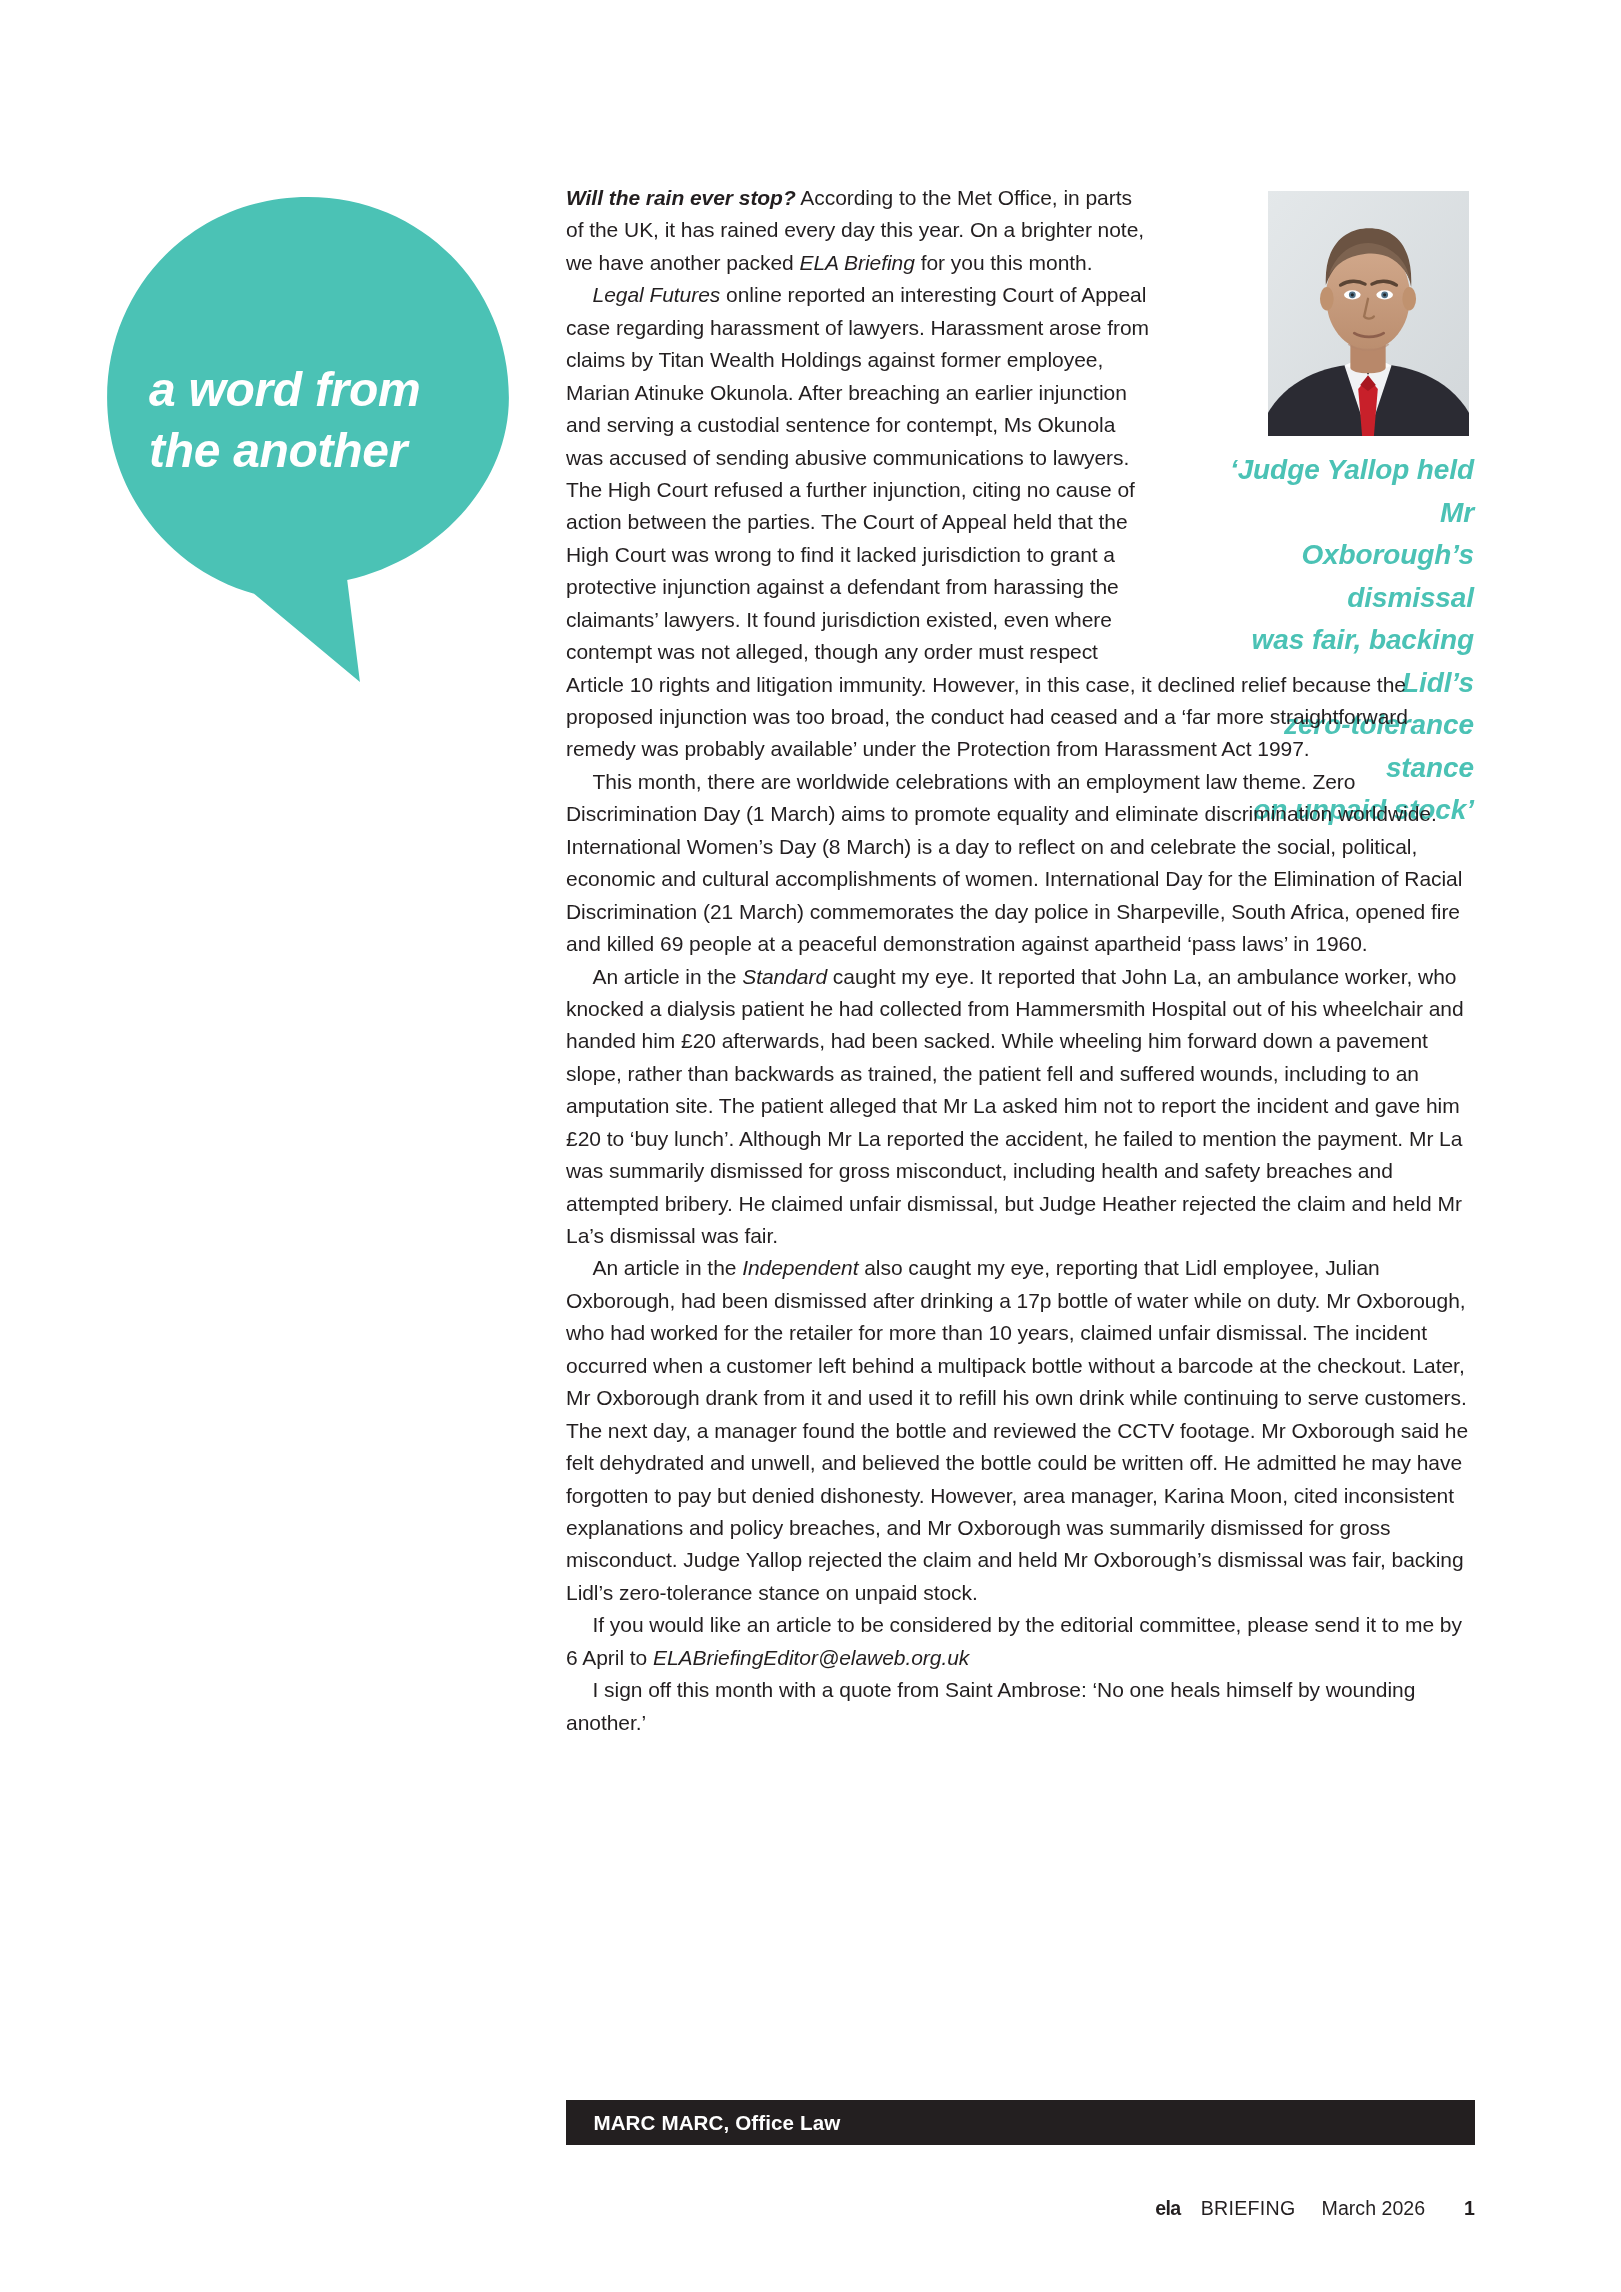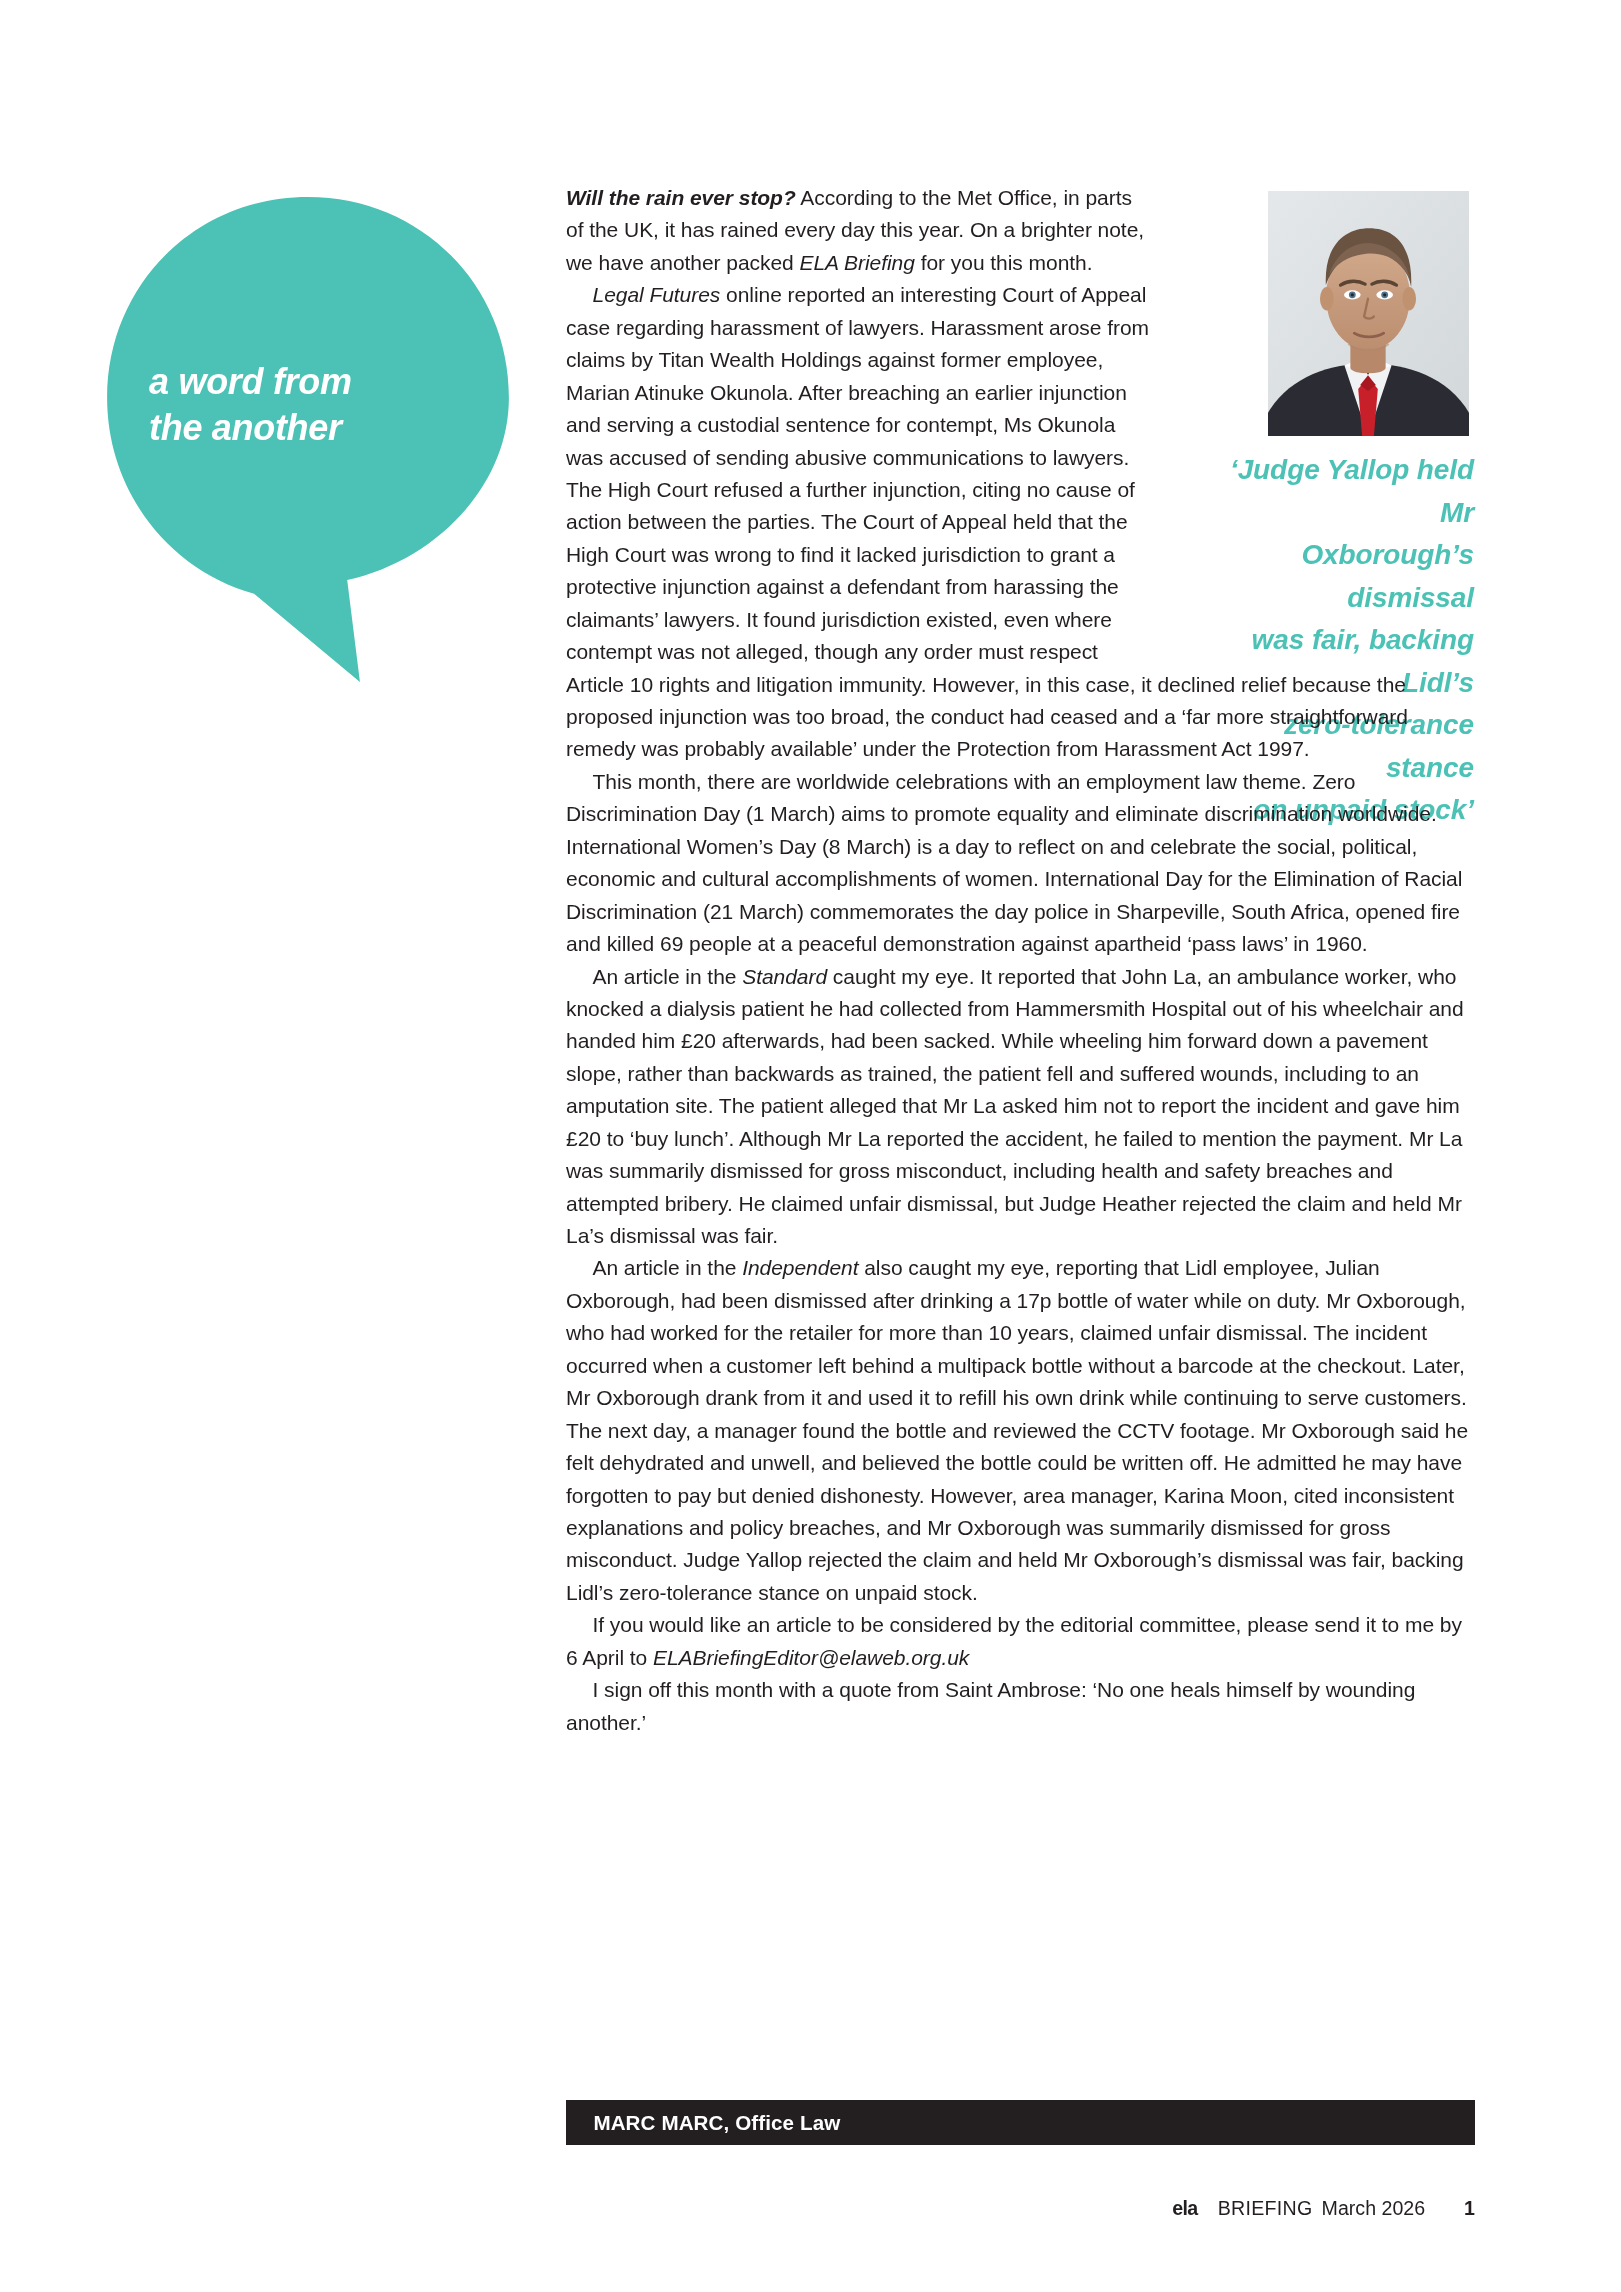--- a/index.html
+++ b/index.html
@@ -38,21 +38,21 @@
     display: block;
   }
   .bubble-text {
     position: absolute;
     left: 47px;
     top: 167px;
     width: 323px;
     color: #ffffff;
     font-style: italic;
     font-weight: bold;
-    font-size: 36px;
+    font-size: 48px;
     line-height: 1.28;
     letter-spacing: -0.3px;
   }
   .bubble-text .l2 { display: block; }
 
   
   .portrait {
     position: absolute;
     left: 1268px;
     top: 191px;
@@ -141,21 +141,21 @@
   }
   .footer .ela {
     font-weight: bold;
     letter-spacing: -0.6px;
   }
   .footer .briefing {
     letter-spacing: 0.3px;
     margin-left: 20px;
   }
   .footer .issue {
-    margin-left: 9px;
+    margin-left: 26px;
   }
   .footer .pageno {
     font-weight: bold;
     margin-left: 39px;
   }
 </style>
 </head>
 <body>
 
 <div class="page">

